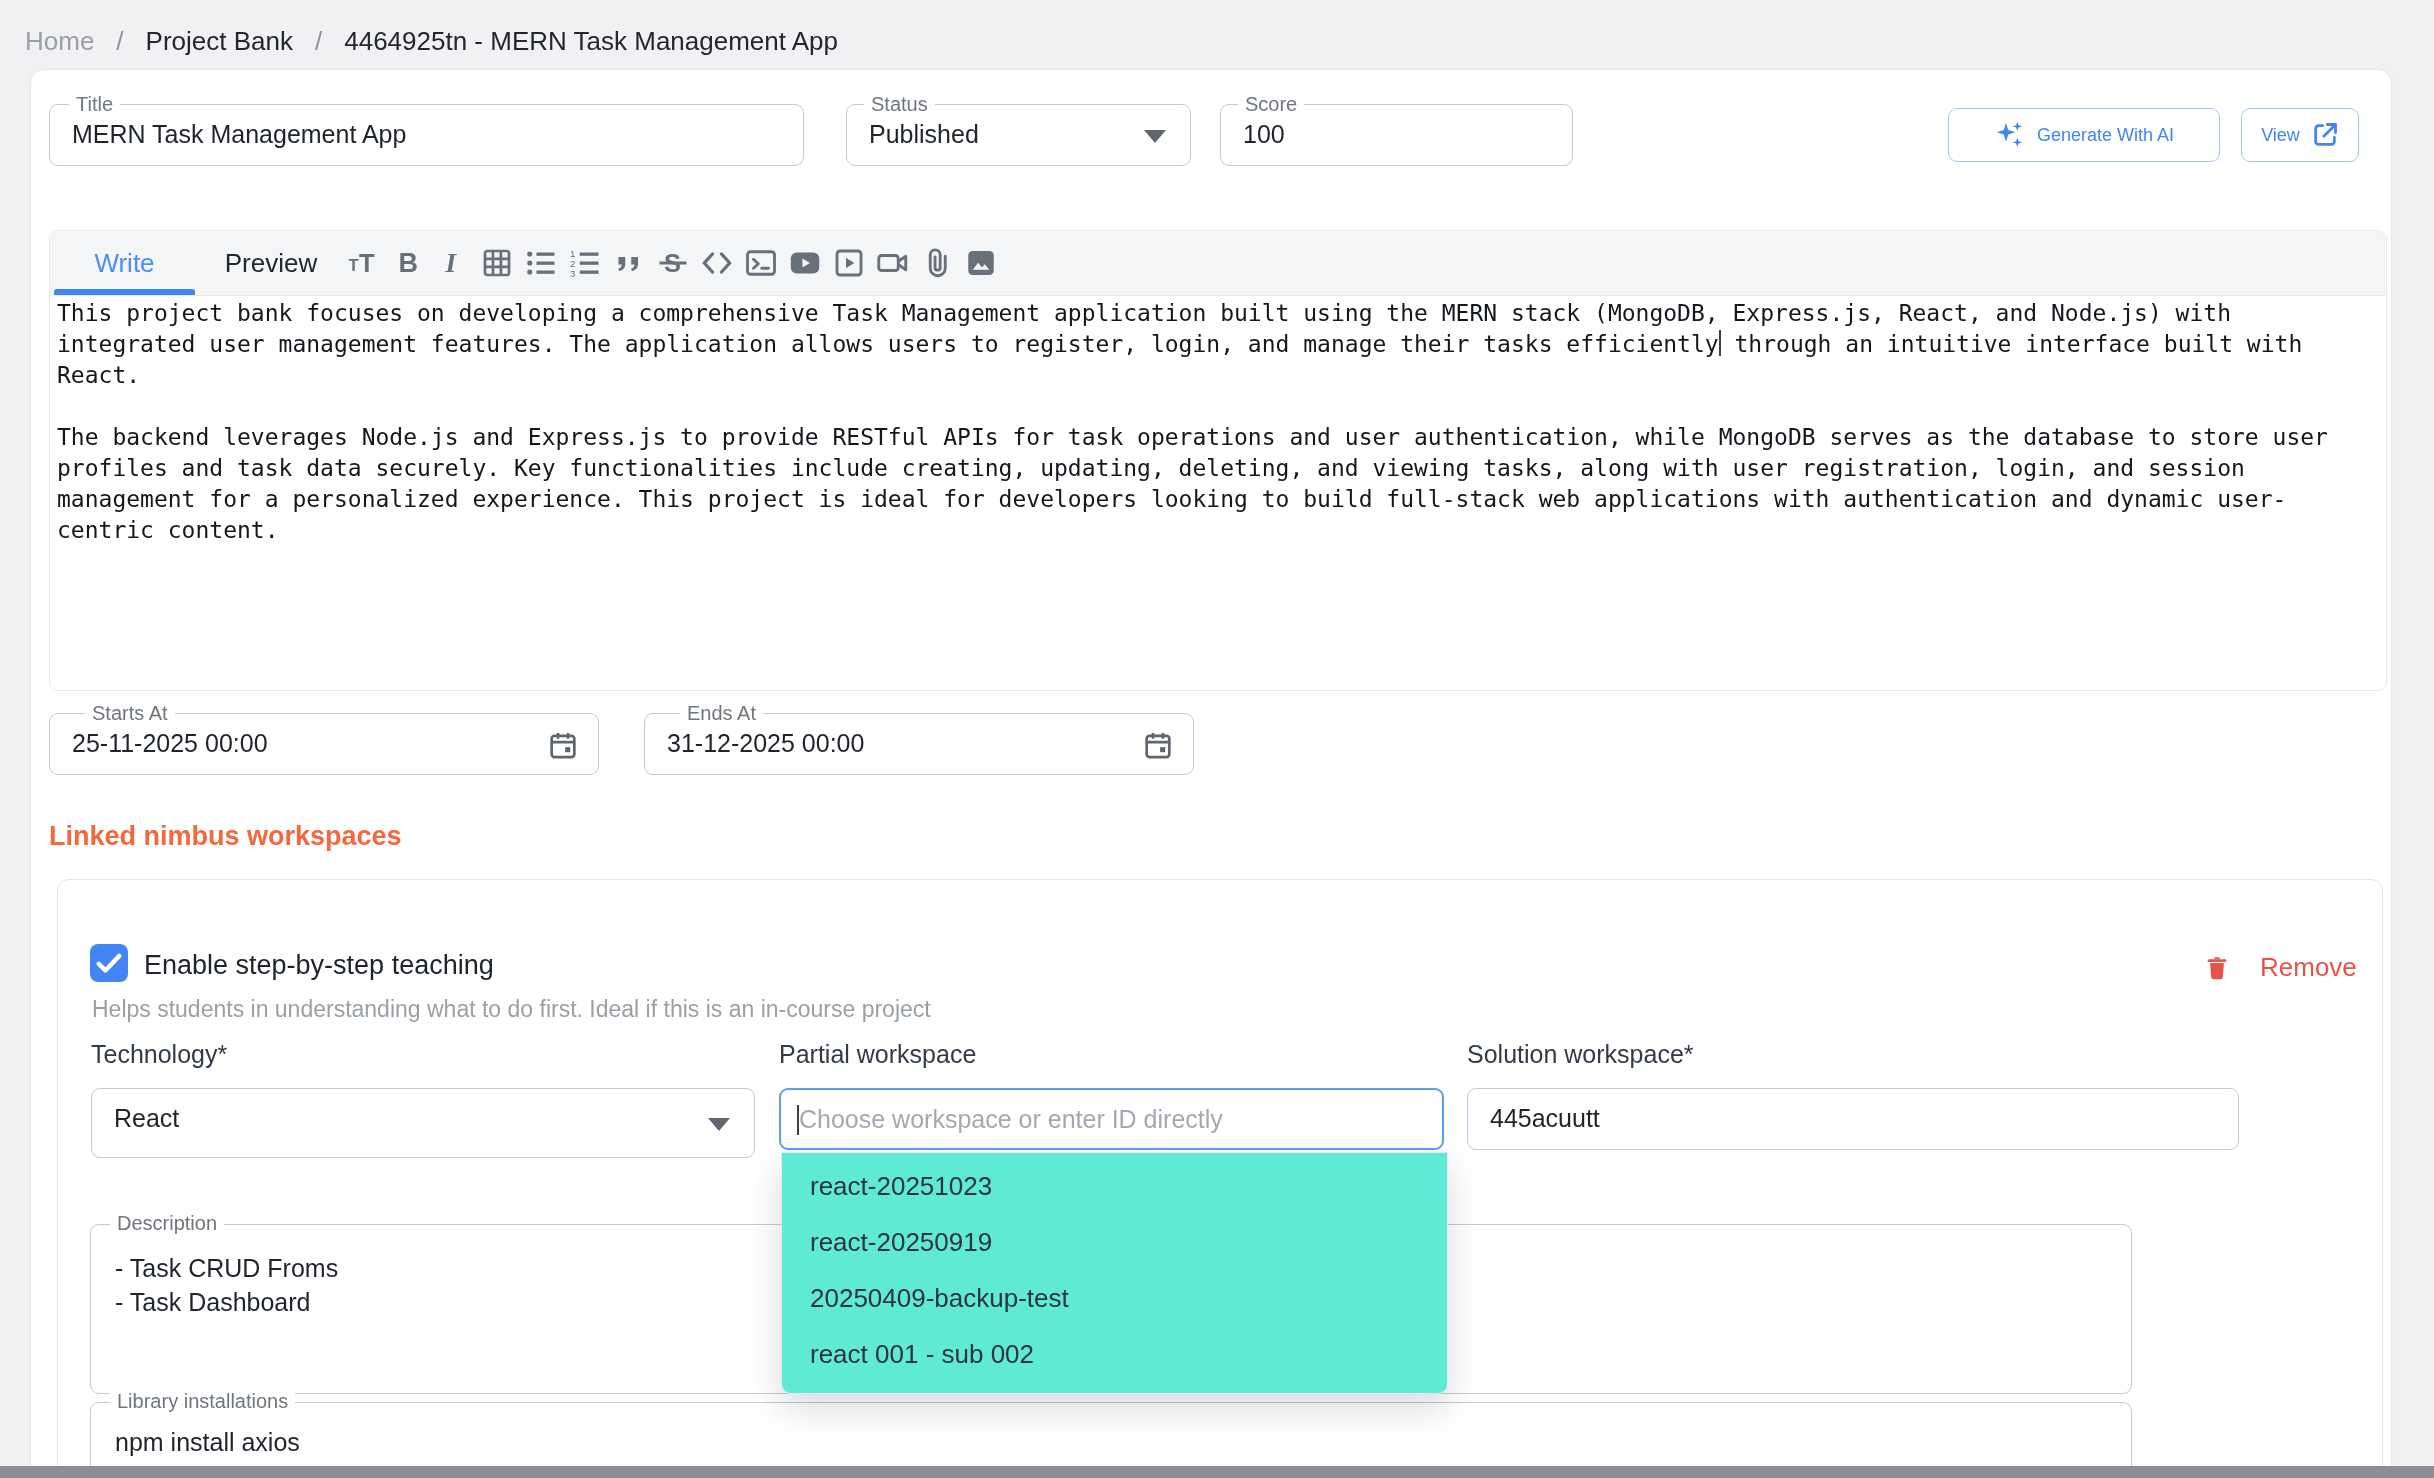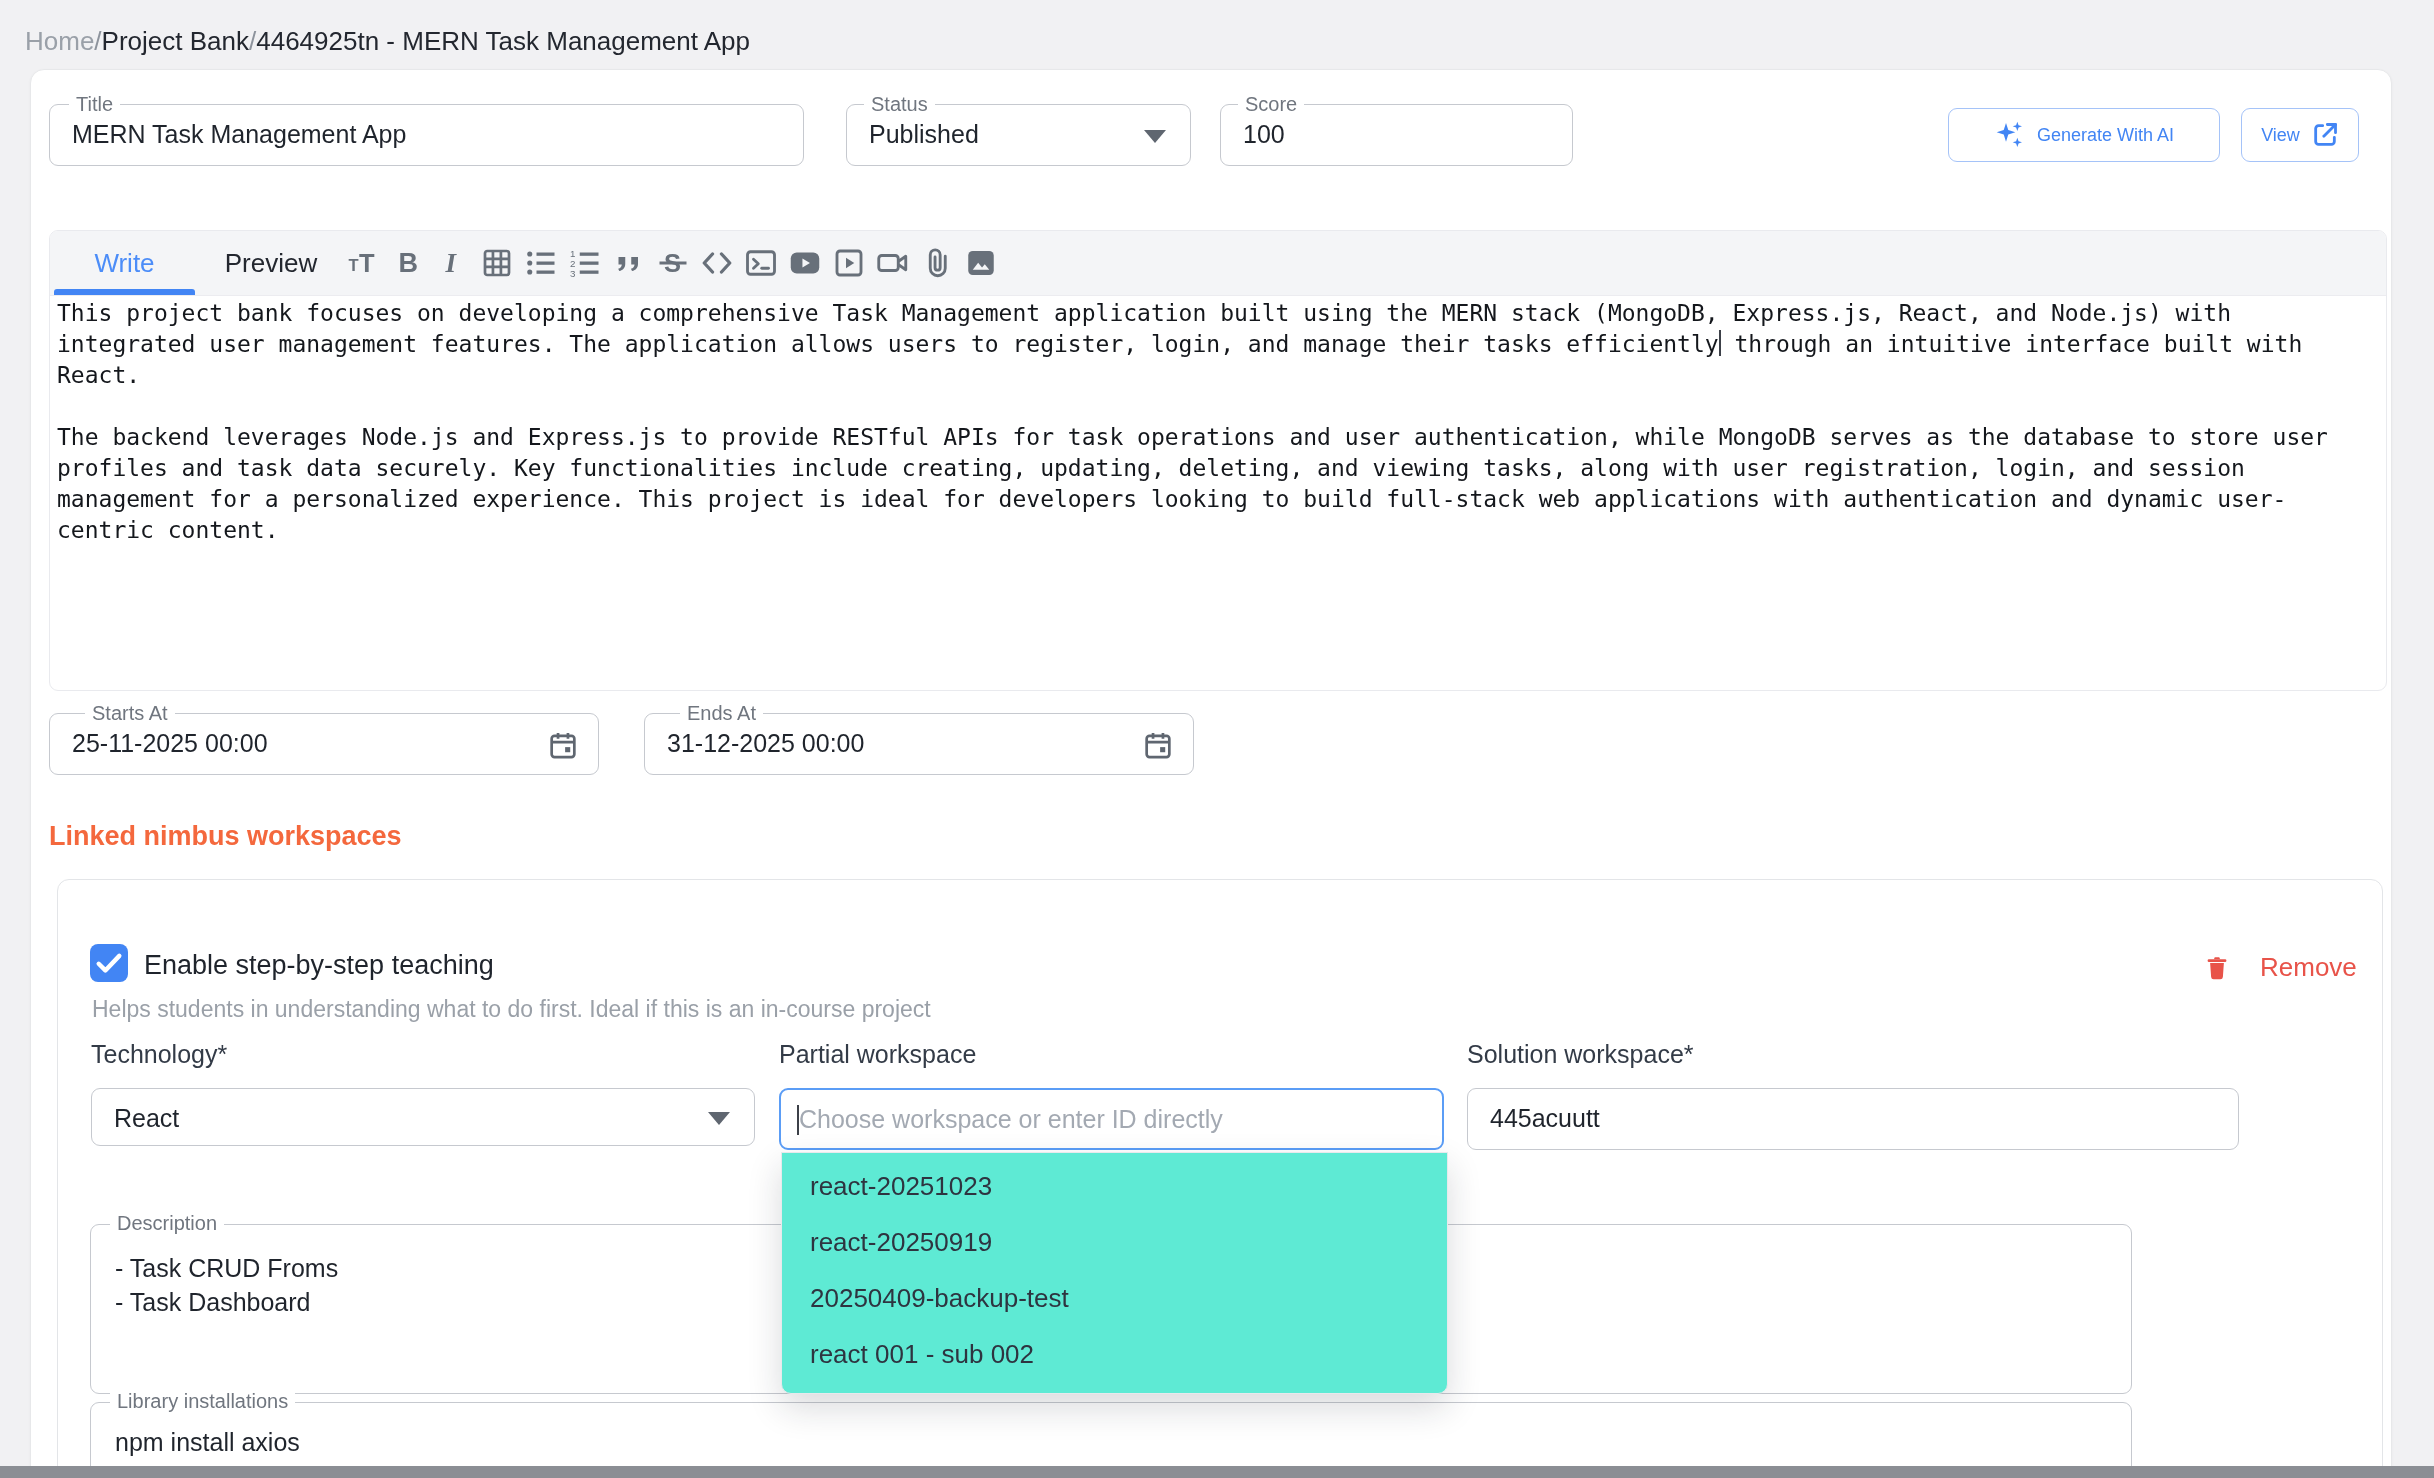--- a/index.html
+++ b/index.html
@@ -2,21 +2,21 @@
 <html><head>
 <meta charset="utf-8">
 <style>
   html,body{margin:0;padding:0;background:#e9eaec;}
   .screen{position:relative;width:2434px;height:1478px;background:#f1f1f3;overflow:hidden;
           font-family:"Liberation Sans", sans-serif;color:#23272f;}
   .abs{position:absolute;}
   .card{position:absolute;background:#fff;border:1px solid #e7e8ea;border-radius:14px;
         box-shadow:0 1px 3px rgba(20,25,40,.04);}
   
-  .crumb{font-size:26px;display:flex;gap:0;align-items:center;}
+  .crumb{font-size:26px;display:flex;gap:22px;align-items:center;}
   .crumb .muted{color:#9aa0a8;}
   .crumb .sep{color:#8d939c;}
   .crumb .dark{color:#23272f;}
   
   .mui-box{position:absolute;background:#fff;border:1.5px solid #c6c9cf;border-radius:9px;box-sizing:border-box;}
   .notch-label{position:absolute;font-size:20px;color:#70767f;background:#fff;padding:0 7px;z-index:3;white-space:nowrap;}
   .box-value{font-size:25px;color:#1f242c;line-height:59px;padding-left:22px;white-space:nowrap;}
   .dd-arrow{position:absolute;right:24px;top:50%;margin-top:-5px;width:0;height:0;
             border-left:11px solid transparent;border-right:11px solid transparent;border-top:13px solid #5f6670;}
   
@@ -261,21 +261,21 @@
               <path d="M9.5 5l.7-1.6h3.6L14.5 5z"></path>
             </svg>
         </span>
         <span>Remove</span>
       </div>
 
       <div class="abs field-label" style="left:33px;top:160px;">Technology*</div>
       <div class="abs field-label" style="left:721px;top:160px;">Partial workspace</div>
       <div class="abs field-label" style="left:1409px;top:160px;">Solution workspace*</div>
 
-      <div class="mui-box" style="left:33px;top:208px;width:664px;height:58px;">
+      <div class="mui-box" style="left:33px;top:208px;width:664px;height:70px;">
         <div class="box-value">React</div>
         <span class="dd-arrow"></span>
       </div>
 
       <div class="mui-box input-focus" style="left:721px;top:208px;width:665px;height:62px;">
         <div class="box-value" style="padding-left:16px;display:flex;align-items:center;height:59px;line-height:normal;">
           <span class="caret" style="height:30px;vertical-align:0;"></span>
             <span class="placeholder">Choose workspace or enter ID directly</span>
         </div>
       </div>

